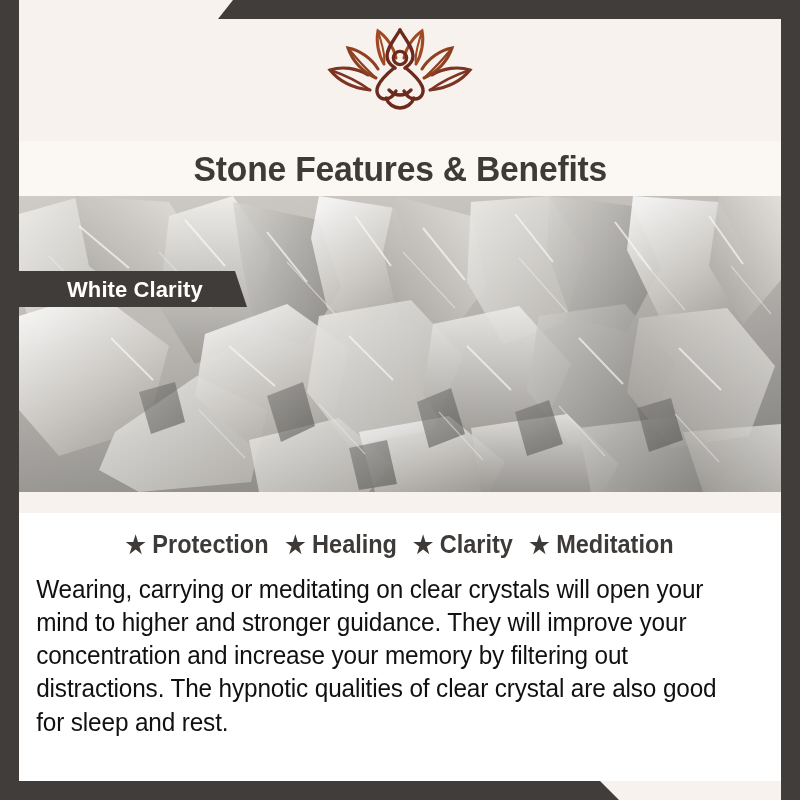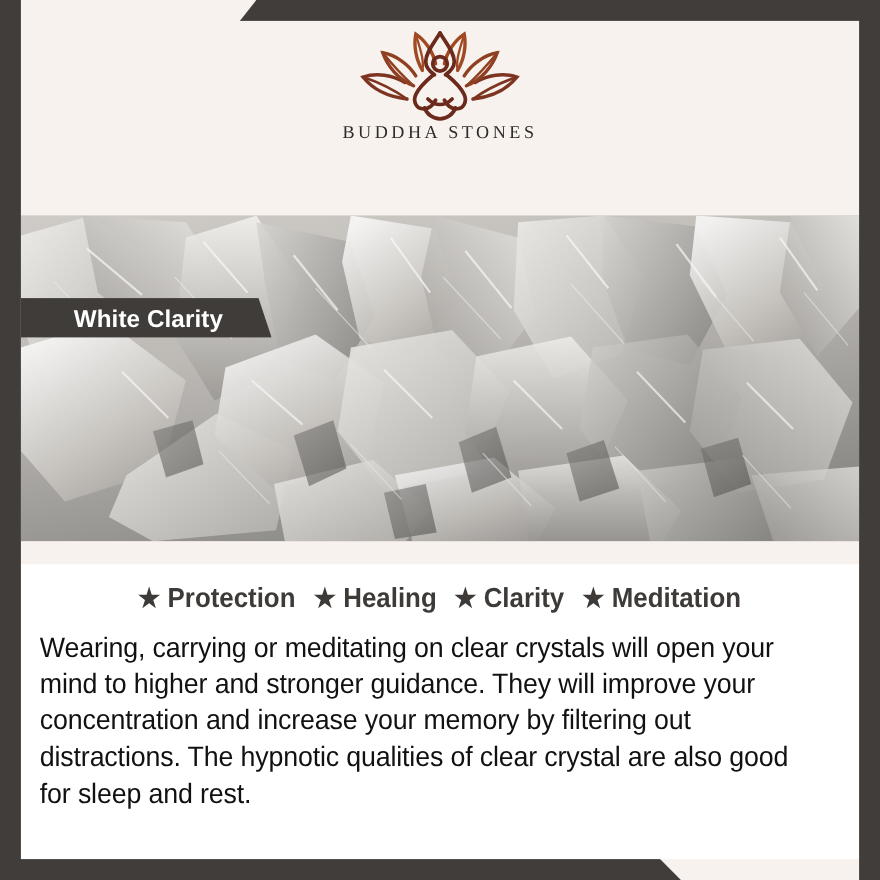--- a/index.html
+++ b/index.html
@@ -228,23 +228,25 @@
         <g fill="none" stroke="#6b2a1b" stroke-width="3.4" stroke-linecap="round" stroke-linejoin="round">
           <path d="M74 2 C68 12 61 20 61 28 C61 34 66 38 69 40"></path>
           <path d="M74 2 C80 12 87 20 87 28 C87 34 82 38 79 40"></path>
           <circle cx="74" cy="30" r="6.6"></circle>
           <path d="M68 40 C62 45 55 51 52 58 C49 65 53 71 59 71 C64 71 68 67 70 63"></path>
           <path d="M80 40 C86 45 93 51 96 58 C99 65 95 71 89 71 C84 71 80 67 78 63"></path>
           <path d="M60 70 C62 76 68 80 74 80 C80 80 86 76 88 70"></path>
           <path d="M63 62 C67 66 71 67 74 67 C77 67 81 66 85 62"></path>
         </g>
       </svg>
-      <div class="logo-wordmark">BUDDHA STONES</div>
     </div>
 
+    <div class="title-band">
+      <div class="title-text">Stone Features &amp; Benefits</div>
+    </div>
 
     <div class="hero">
       <svg class="hero-img" viewBox="0 0 762 296" preserveAspectRatio="none">
         <defs>
           <linearGradient id="bg" x1="0" y1="0" x2="0.4" y2="1">
             <stop offset="0%" stop-color="#cfccc7"></stop>
             <stop offset="45%" stop-color="#bdbab6"></stop>
             <stop offset="100%" stop-color="#8e8c89"></stop>
           </linearGradient>
           <linearGradient id="g1" x1="0" y1="0" x2="1" y2="1">

